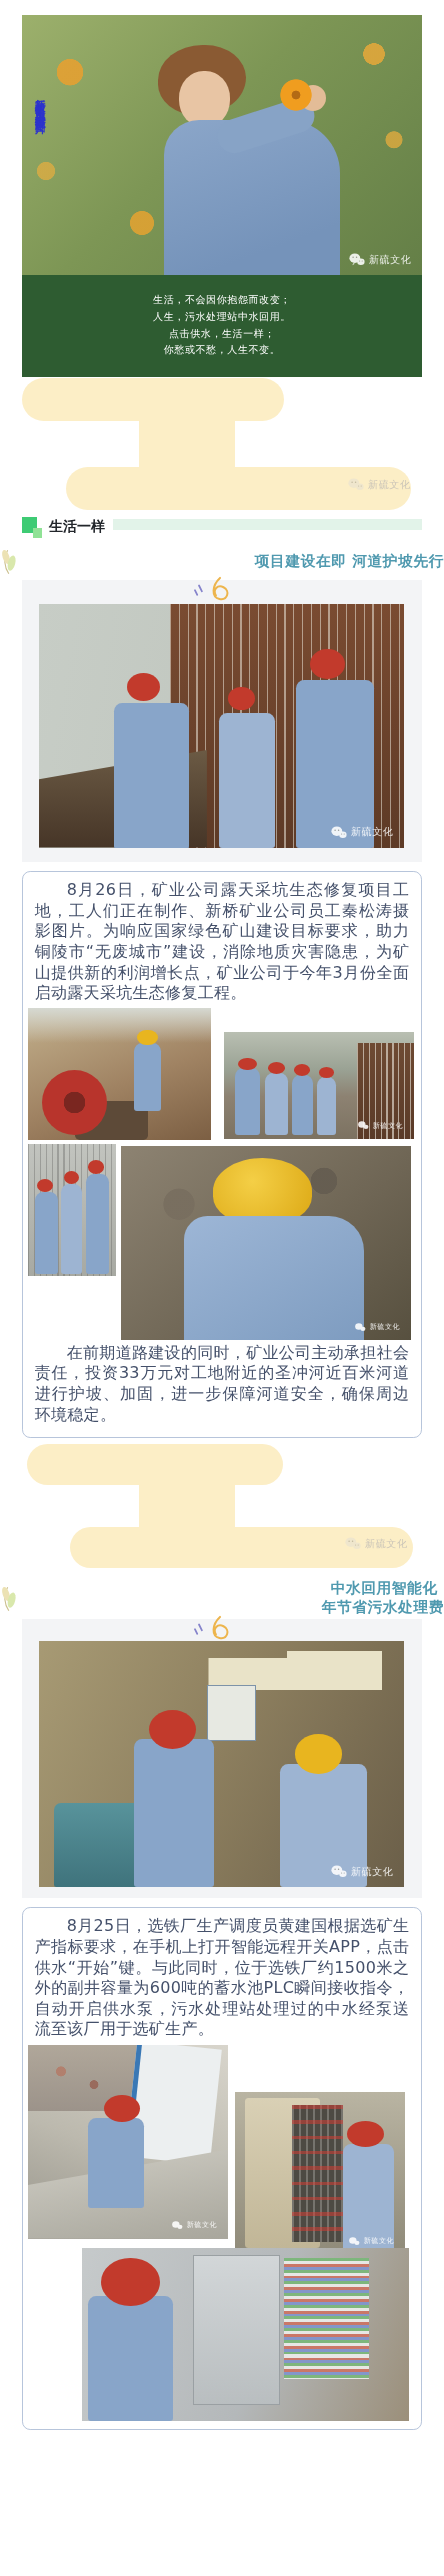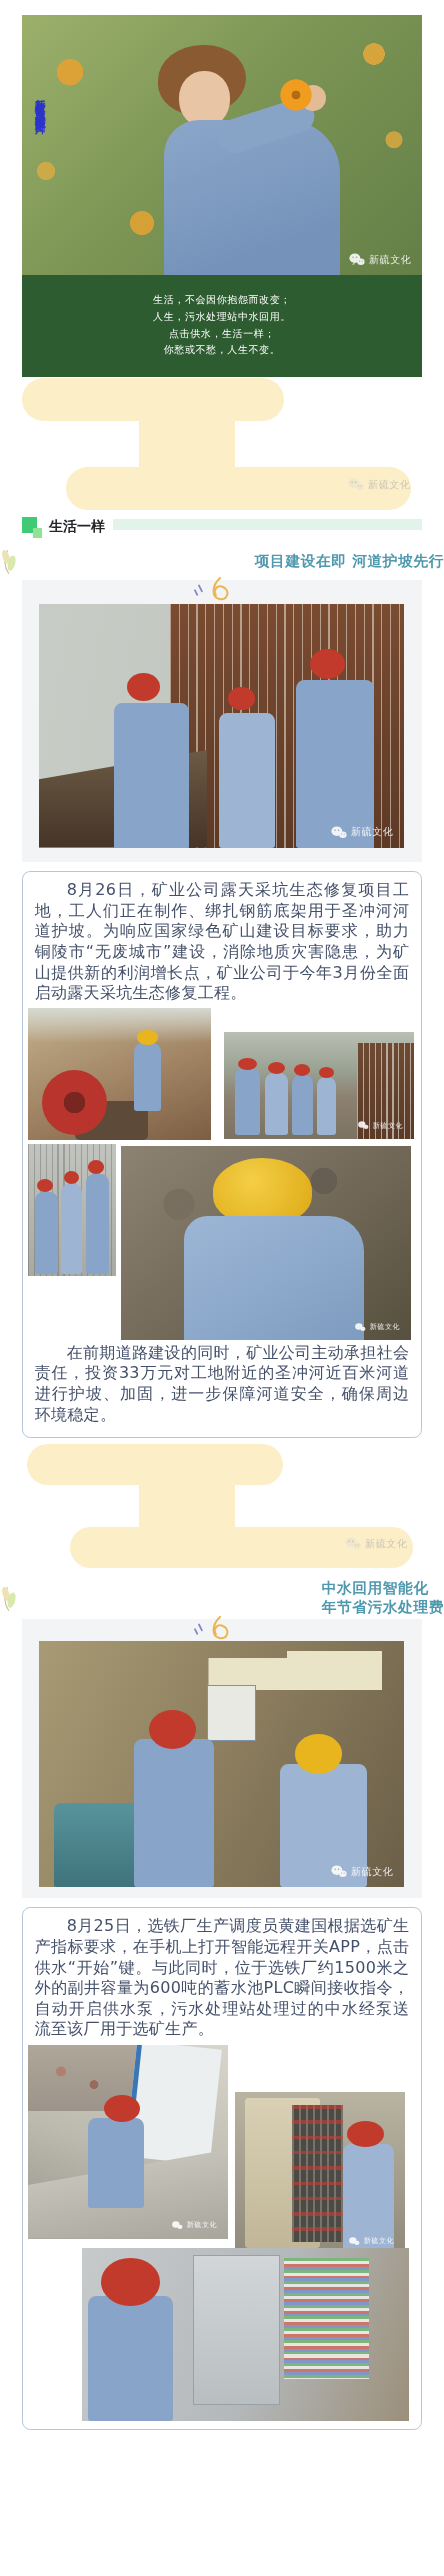--- a/index.html
+++ b/index.html
@@ -240,21 +240,21 @@
             <ellipse cx="27" cy="20" rx="8.5" ry="7.5" fill="#ffffff"></ellipse>
             <circle cx="24" cy="18.5" r="1.3" fill="#9a9a93"></circle>
             <circle cx="30" cy="18.5" r="1.3" fill="#9a9a93"></circle>
           </svg>
         <span>新硫文化</span>
       </div>
     </div>
   </div>
 
   <div class="card">
-    <p class="para">8月26日，矿业公司露天采坑生态修复项目工地，工人们正在制作、绑扎钢筋底架用于圣冲河河道护坡。为响应国家绿色矿山建设目标要求，助力铜陵市“无废城市”建设，消除地质灾害隐患，为矿山提供新的利润增长点，矿业公司于今年3月份全面启动露天采坑生态修复工程。</p>
+    <p class="para">8月26日，矿业公司露天采坑生态修复项目工地，工人们正在制作、新桥矿业公司员工秦松涛摄影图片。为响应国家绿色矿山建设目标要求，助力铜陵市“无废城市”建设，消除地质灾害隐患，为矿山提供新的利润增长点，矿业公司于今年3月份全面启动露天采坑生态修复工程。</p>
 
     <div class="grid1">
       <div class="ph fig ph-gA pgA" aria-label="山坡工地上的卷扬机械与作业工人">
         <div class="sky"></div>
         <div class="machine"></div>
         <div class="wheel"></div>
         <div class="person" style="left:58%;top:26%;width:15%;height:52%;"></div>
         <div class="helmet helmet--yellow" style="left:60%;top:16%;width:11%;height:12%;"></div>
       </div>
       <div class="ph fig ph-gB pgB" aria-label="四名工人查看护坡钢筋网施工现场">
@@ -317,21 +317,21 @@
   </div>
 
 
   <div class="title-row title-row--two">
     <svg class="leaf" viewBox="0 0 30 50">
       <path d="M13 4 C5 18 7 34 15 46" stroke="#cbbf8e" stroke-width="2" fill="none"></path>
       <ellipse cx="10" cy="16" rx="6" ry="13" fill="#ece2b4" transform="rotate(-18 10 16)"></ellipse>
       <ellipse cx="20" cy="27" rx="6.5" ry="14" fill="#d9e8ac" transform="rotate(14 20 27)"></ellipse>
     </svg>
     <span class="title-text">
-      <span style="display:block;">中水回用智能化</span>
+      <span style="display:block;margin-left:9px;">中水回用智能化</span>
       <span style="display:block;">年节省污水处理费</span>
     </span>
   </div>
 
   <div class="panel panel2">
     <svg class="swirl" viewBox="0 0 80 48">
       <path d="M46 5 C32 18, 31 38, 45 41 C59 44, 64 27, 52 21 C42 16, 33 25, 39 35" stroke="#edb54d" stroke-width="3.5" fill="none" stroke-linecap="round"></path>
       <path d="M10 18 L15 28" stroke="#8583cb" stroke-width="3" stroke-linecap="round"></path>
       <path d="M3 26 L7 34" stroke="#8583cb" stroke-width="3" stroke-linecap="round"></path>
     </svg>

